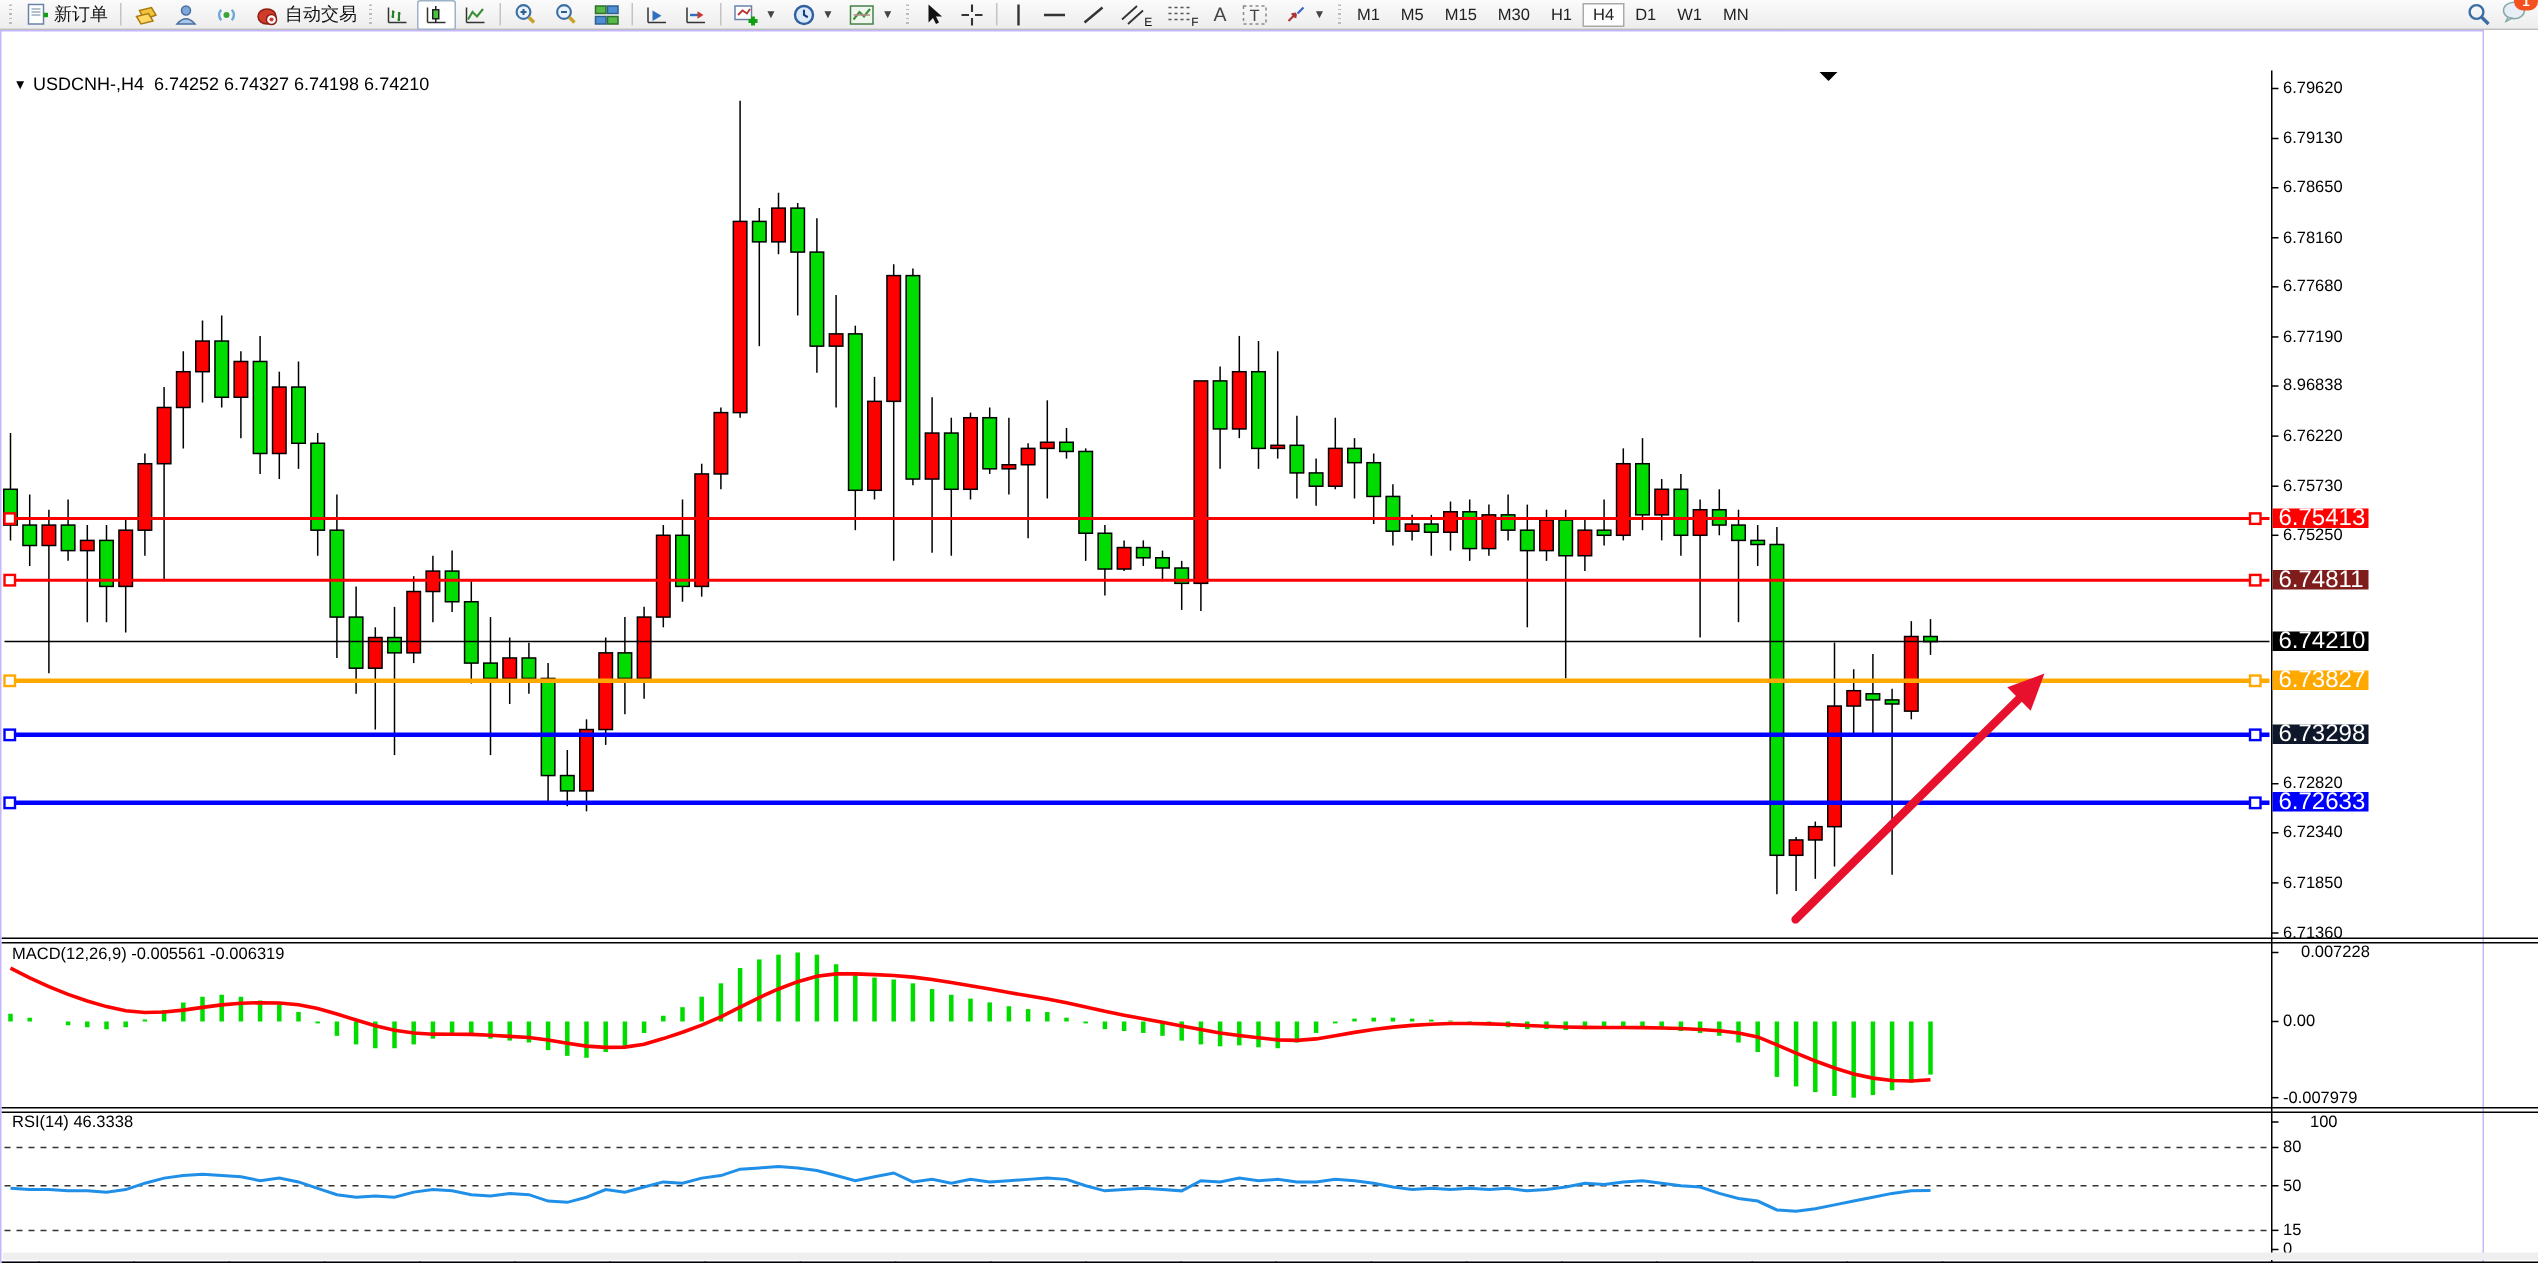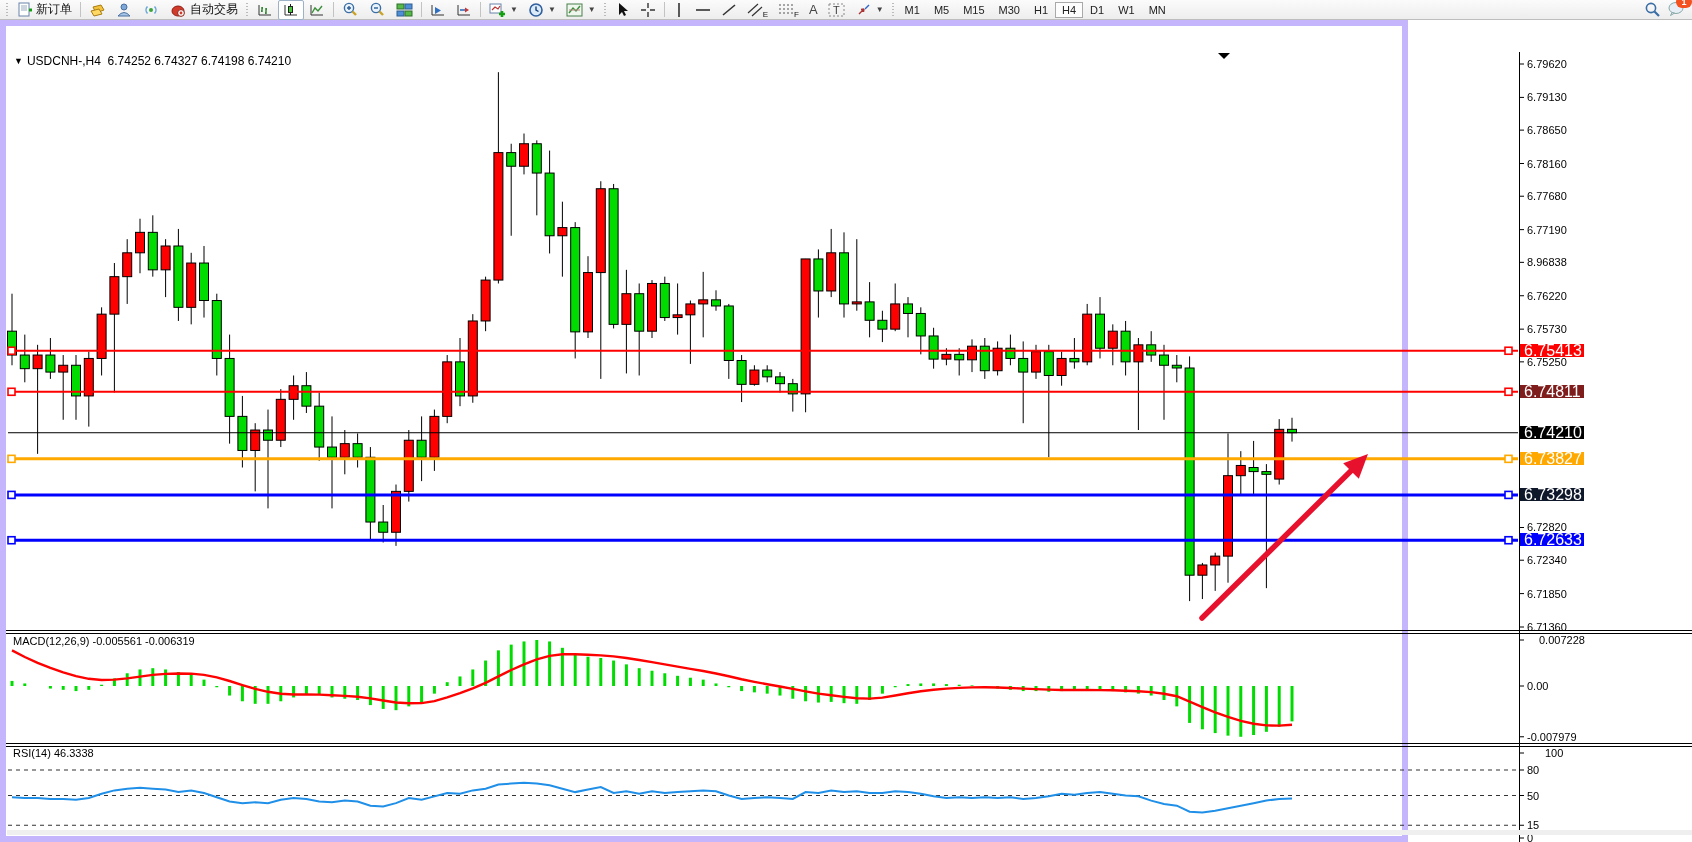--- a/index.html
+++ b/index.html
@@ -10,21 +10,21 @@
   .tb-btn.pressed{background:#fff;border:1px solid #9db1c7;}
   .sep{width:1px;height:15px;background:#c3c3c3;margin:0 3px;flex:none;}
   .grip{width:5px;height:15px;margin:0 2px;background-image:repeating-linear-gradient(#bbb 0 1px,transparent 1px 3px);background-size:2px 100%;background-repeat:no-repeat;background-position:1px 1px;flex:none;}
   .caret{font-size:8px;color:#444;margin-left:1px;}
   .tf{font-size:11px;color:#222;padding:1px 6px;border:1px solid transparent;}
   .tf.active{background:#fdfdfd;border:1px solid #a9a9a9;}
   .tb-right{margin-left:auto;display:flex;align-items:center;gap:6px;padding-right:4px;}
   .chat-wrap{position:relative;}
   .badge{position:absolute;top:-4px;right:-7px;min-width:12px;height:12px;border-radius:7px;background:#f4511e;color:#fff;font-size:9px;line-height:12px;text-align:center;padding:0 2px;font-weight:bold;}
   
-  #chart-window{position:absolute;top:20px;left:0;width:1408px;height:822px;border:6px solid #c4b5fd;box-sizing:border-box;background:#fff;}
+  #chart-window{position:absolute;top:20px;left:0;width:1656px;height:822px;border:1px solid #c4b5fd;box-sizing:border-box;background:#fff;}
   #chart-title{position:absolute;left:8px;top:28px;font-size:12px;color:#000;z-index:5;}
   #chart-title .tri{font-size:9px;margin-right:4px;vertical-align:1px;}
   #macd-label{position:absolute;left:7px;top:609px;font-size:11px;color:#000;z-index:5;}
   #rsi-label{position:absolute;left:7px;top:721px;font-size:11px;color:#000;z-index:5;}
   #chart-svg{position:absolute;left:0;top:0;z-index:1;}
   .tick-label{position:absolute;left:1521px;font-size:11px;color:#000;transform:translateY(-6px);z-index:2;white-space:nowrap;}
   .price-badge{position:absolute;left:1514px;width:60px;height:13px;font-size:16px;line-height:13px;color:#fff;padding-left:4px;z-index:4;transform:translateY(-7px);}
   #bottom-strip{position:absolute;left:1px;bottom:1px;width:1690px;height:5px;background:#efefef;z-index:3;}
   .icon{display:inline-flex;flex:none;}
 </style>

